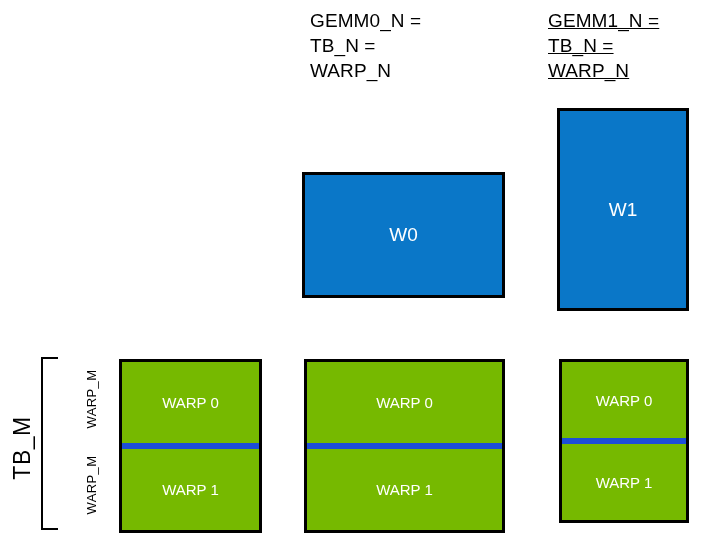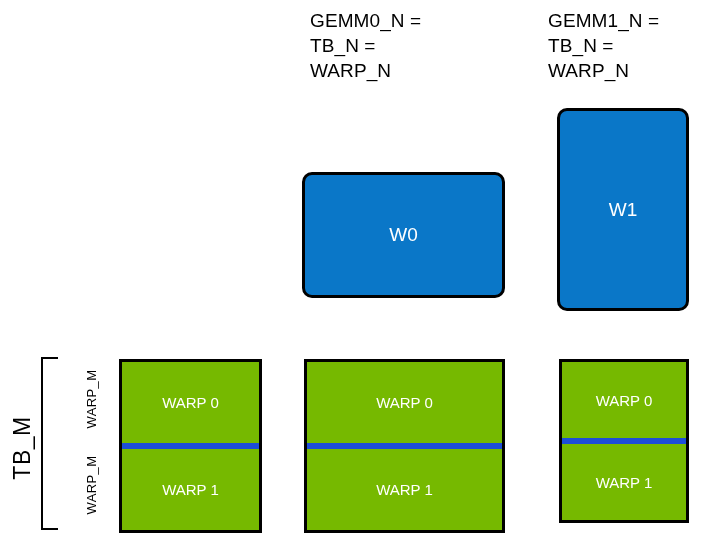--- a/index.html
+++ b/index.html
@@ -24,35 +24,35 @@
     position: absolute;
     text-align: left;
     font-size: 19px;
     line-height: 1.32;
     color: #000000;
     letter-spacing: 0.1px;
     white-space: pre-line;
     font-family: "Liberation Sans", sans-serif;
   }
   #header-gemm0 { left: 310px; top: 8px;  width: 190px; }
-  #header-gemm1 { left: 548px; top: 8px;  width: 152px; }
+  #header-gemm1 { left: 548px; top: 8px;  width: 152px; text-decoration: underline; }
 
   
   .block {
     position: absolute;
     box-sizing: border-box;
     border: 3px solid #000000;
     display: flex;
     align-items: center;
     justify-content: center;
     color: #ffffff;
     font-size: 19px;
     font-family: "Liberation Sans", sans-serif;
   }
-  .block.blue  { background: #0a77c8; border-radius: 10px; }
+  .block.blue  { background: #0a77c8; }
 
   
   #block-w0 { left: 302px; top: 172px; width: 203px; height: 126px; }
   #block-w1 { left: 557px; top: 108px; width: 132px; height: 203px; }
 
   
   .warp-stack {
     position: absolute;
     box-sizing: border-box;
     border: 3px solid #000000;

